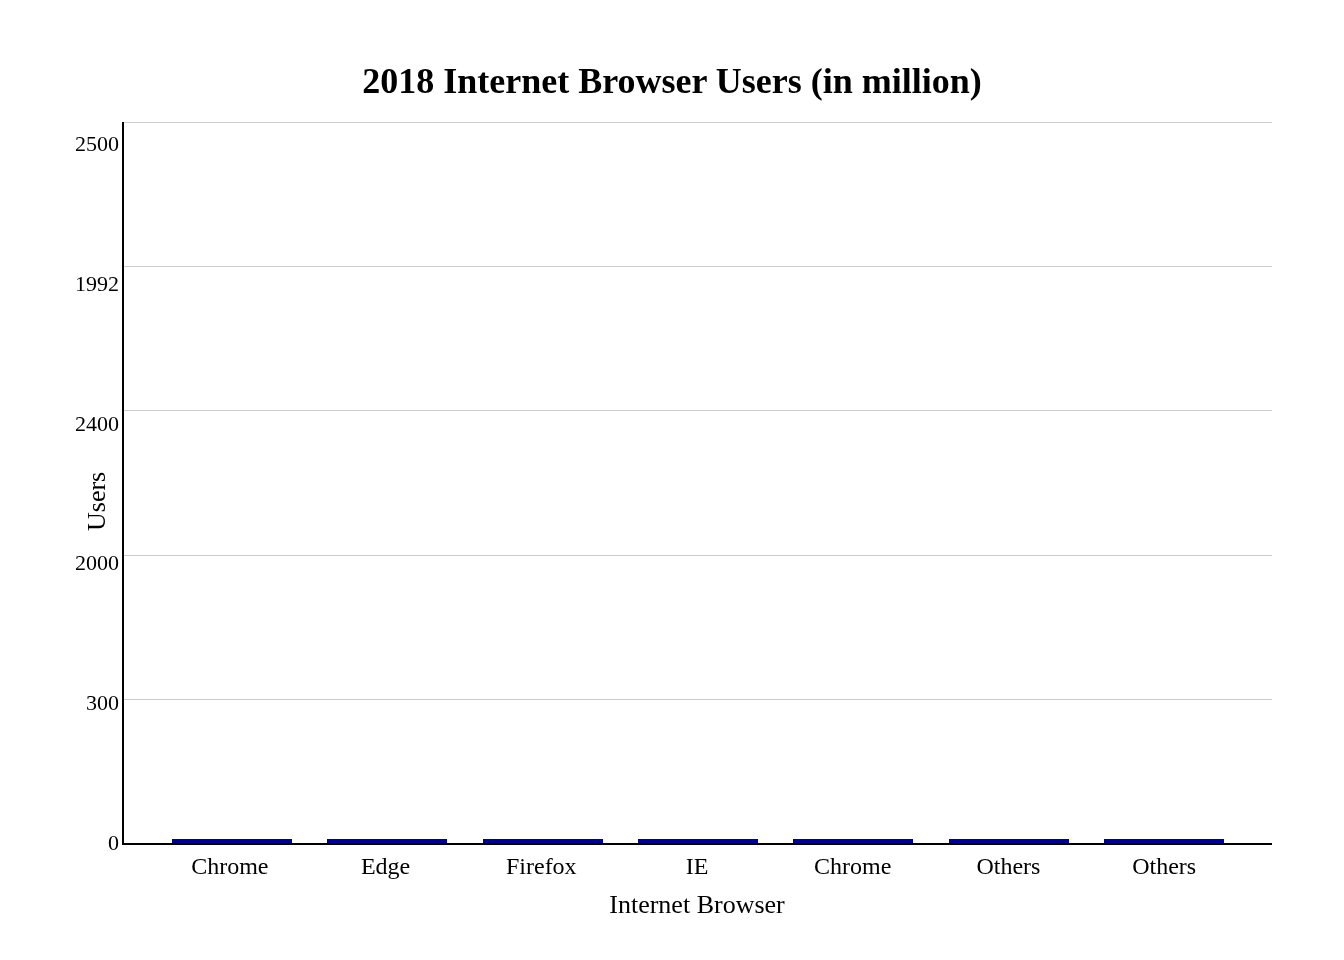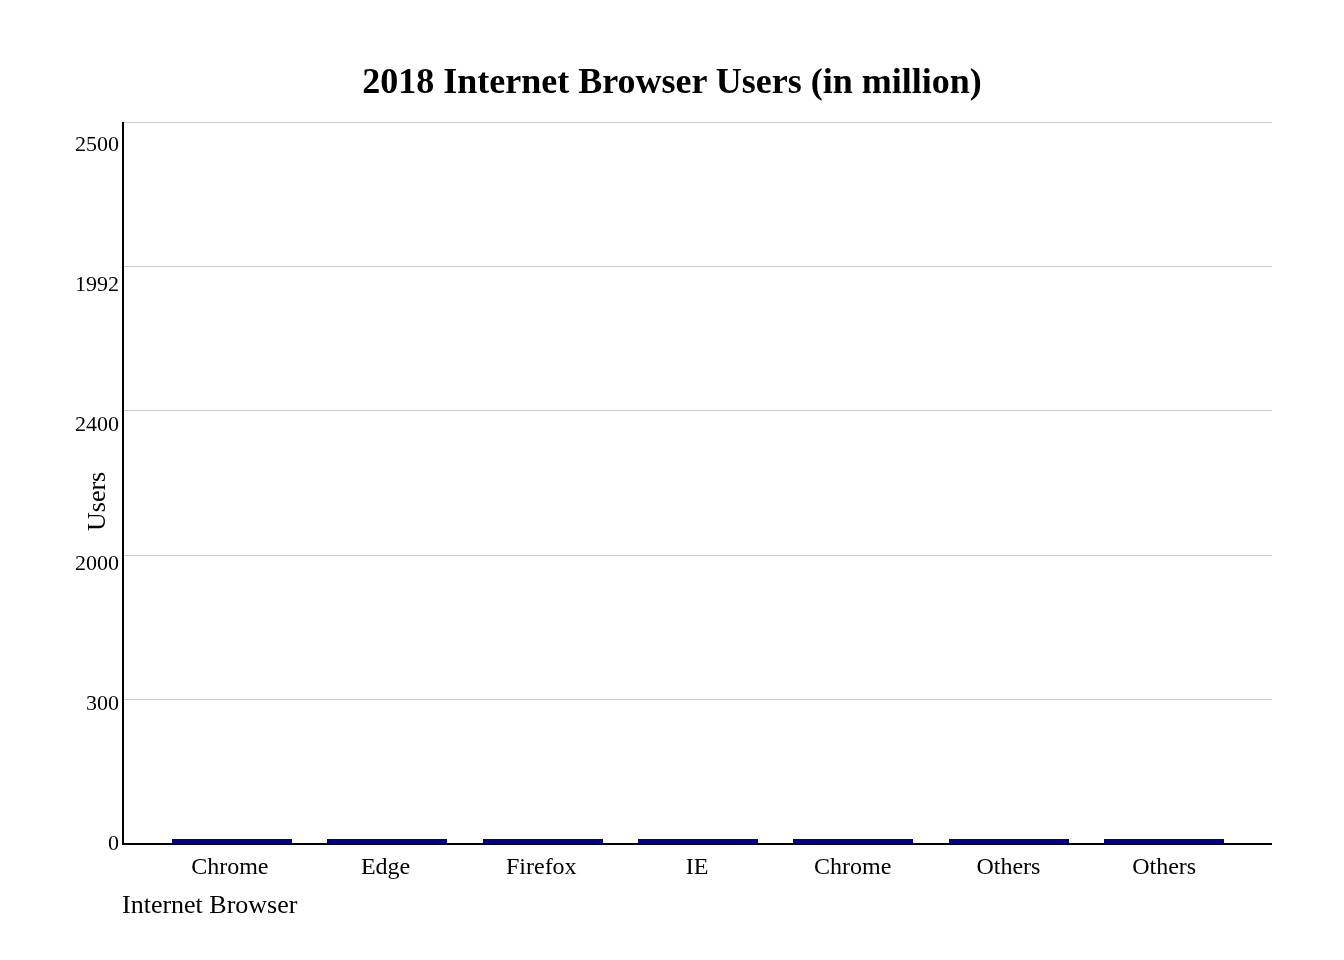--- a/index.html
+++ b/index.html
@@ -122,21 +122,21 @@
     }
     .x-label {
       flex: 1;
       text-align: center;
       font-size: 24px;
       font-family: serif;
     }
     .x-axis-label {
       font-size: 26px;
       font-family: serif;
-      text-align: left;
+      text-align: center;
       margin-top: 10px;
     }
   </style>
 </head>
 <body>
 
 <div class="chart-container">
   <div class="chart-title">2018 Internet Browser Users (in million)</div>
   <div class="chart-area">
     <div class="y-axis-label">Users</div>

